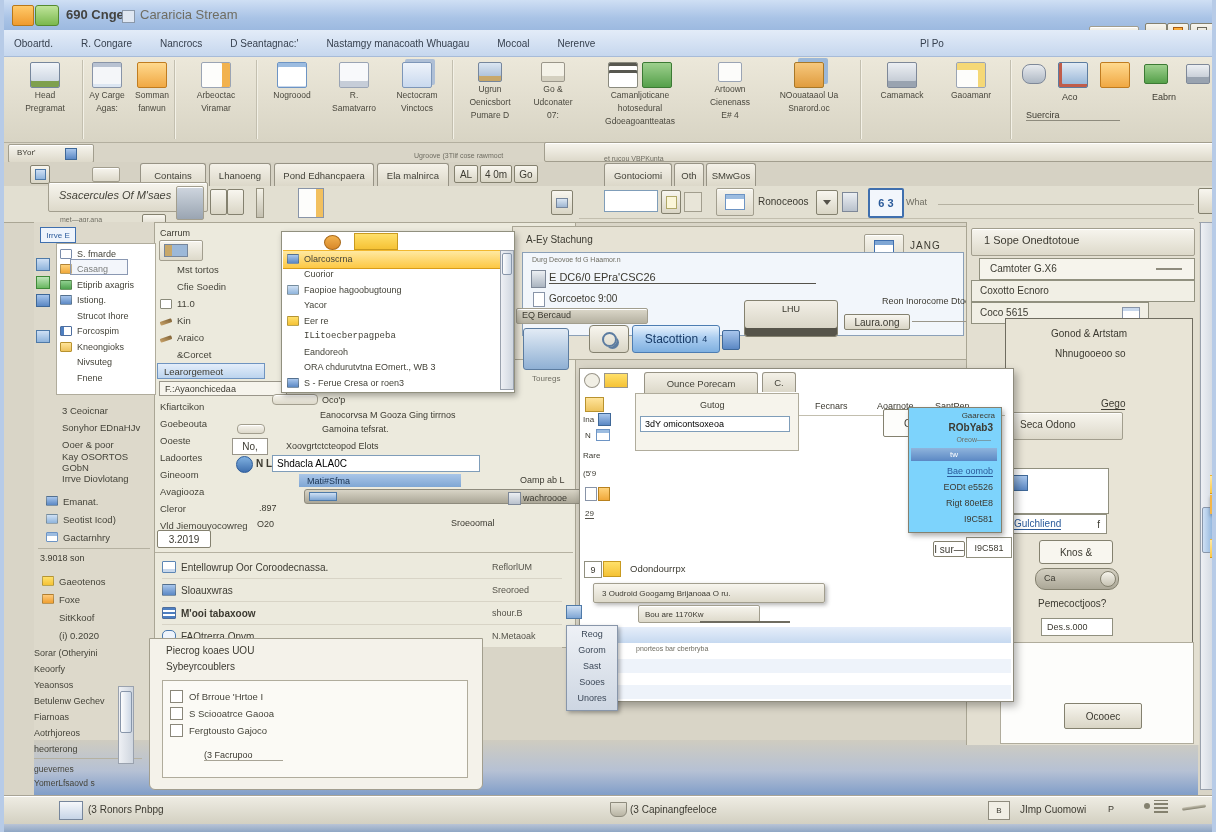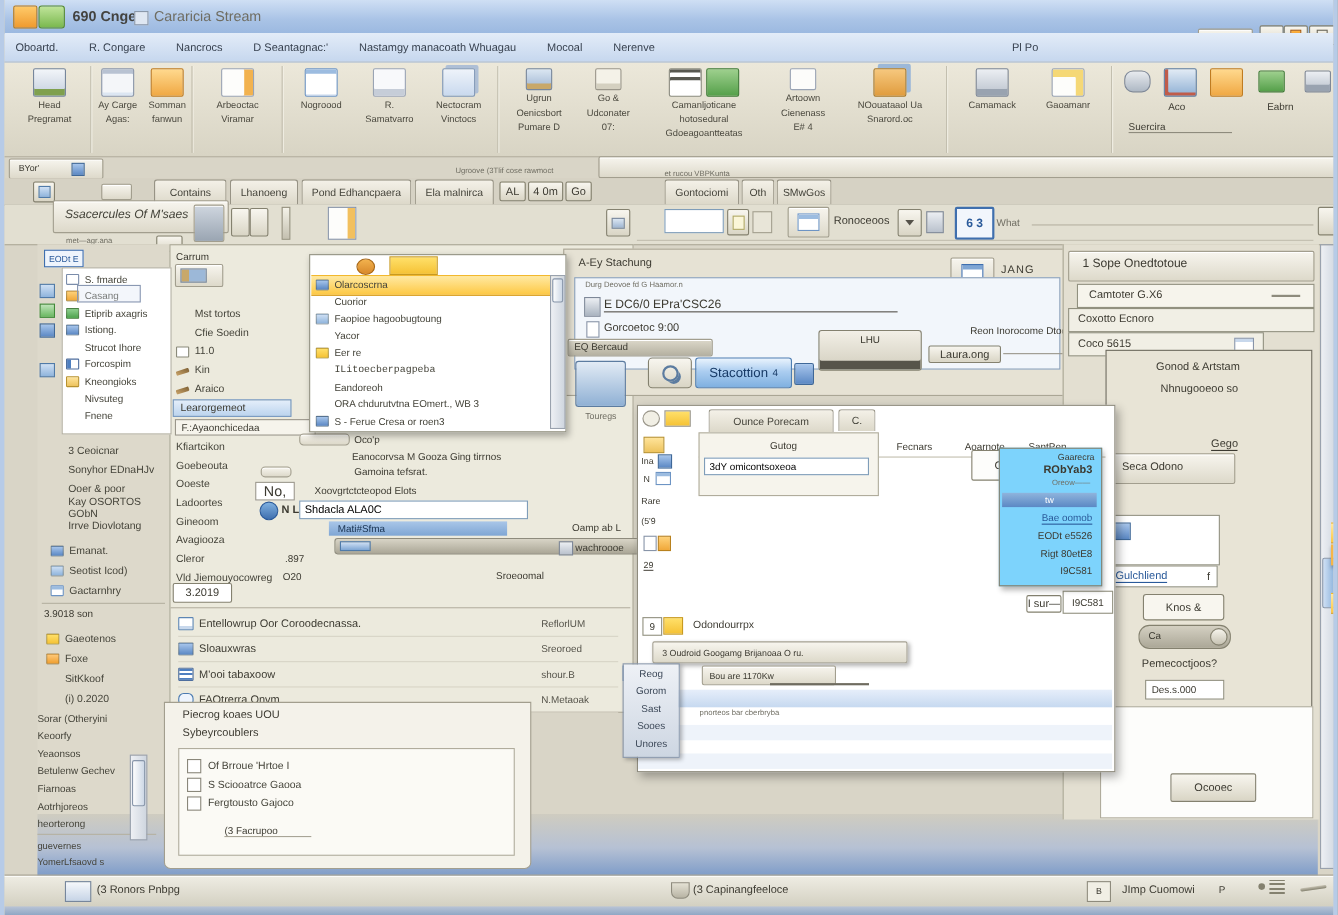--- a/index.html
+++ b/index.html
@@ -276,21 +276,21 @@
   <span class="t f9 dim" style="left:902px;top:197px;">What</span>
   <div class="hline" style="left:934px;top:204px;width:256px;background:#b5b1a1;"></div>
   <div class="btn" style="left:1194px;top:188px;width:16px;height:24px;"></div>
   <div class="hline" style="left:575px;top:218px;width:615px;background:#c2beae;"></div>
 
   <div class="ap" style="left:30px;top:222px;width:120px;height:570px;background:#ddd9cb;"></div>
   <div class="panel" style="left:150px;top:222px;width:420px;height:424px;background:#eceadd;"></div>
   <div class="panel" style="left:508px;top:226px;width:460px;height:132px;background:#e6e2d4;"></div>
   <div class="ap" style="left:30px;top:740px;width:1164px;height:56px;background:linear-gradient(#cfccc0,#b6c1d4 55%,#7e9cc8);"></div>
 
-  <div class="ap" style="left:36px;top:227px;width:34px;height:14px;background:#eef4fc;border:1px solid #3f6fae;color:#2a5a9a;font-size:8px;display:flex;align-items:center;justify-content:center;">EODt E</div>
+  <div class="ap" style="left:36px;top:227px;width:34px;height:14px;background:#eef4fc;border:1px solid #3f6fae;color:#2a5a9a;font-size:8px;display:flex;align-items:center;justify-content:center;">Irrve E</div>
   <div class="whitebox" style="left:52px;top:243px;width:98px;height:150px;border-color:#b0ac9c;"></div>
   <div class="ap" style="left:32px;top:258px;width:12px;height:11px;background:linear-gradient(#cfe0f4,#8fb4dc);border:1px solid #4f7aa8;"></div>
   <div class="ap" style="left:32px;top:276px;width:12px;height:11px;background:linear-gradient(#bfe4ba,#6ab860);border:1px solid #3f8a38;"></div>
   <div class="ap" style="left:32px;top:294px;width:12px;height:11px;background:linear-gradient(#a8c6ec,#5b88c4);border:1px solid #3f6898;"></div>
   <div class="ap" style="left:32px;top:330px;width:12px;height:11px;background:linear-gradient(#cfe0f4,#8fb4dc);border:1px solid #4f7aa8;"></div>
   <div class="ap" style="left:56px;top:246px;width:92px;">
 
   <div class="lr lr15">
         <span class="si i-doc"></span>
         <span>S. fmarde</span>
@@ -381,21 +381,21 @@
       <div class="lr" style="height:18px;">
         <span class="si i-none"></span>
         <span>(i) 0.2020</span>
       </div>
     </div>
 
   <span class="t f9" style="left:156px;top:228px;">Carrum</span>
   <div class="raised" style="left:155px;top:240px;width:42px;height:19px;">
       <span class="ap" style="left:4px;top:3px;width:22px;height:11px;background:linear-gradient(90deg,#c8a86a 30%,#9cb8d8 30%);border:1px solid #76869c;"></span>
     </div>
-  <div class="ap" style="left:156px;top:261px;width:120px;margin-top:16px;">
+  <div class="ap" style="left:156px;top:261px;width:120px;">
 
   <div class="lr">
         <span class="si i-none"></span>
         <span>Mst tortos</span>
       </div>
       <div class="lr">
         <span class="si i-none"></span>
         <span>Cfie Soedin</span>
       </div>
       <div class="lr">
@@ -445,21 +445,21 @@
         <span>Vld Jiemouyocowreg</span>
       </div>
     </div>
   <div class="btn f9" style="left:153px;top:530px;width:52px;height:16px;background:#fff;">3.2019</div>
 
   <div class="raised" style="left:268px;top:394px;width:44px;height:9px;border-radius:4px;"></div>
   <span class="t f9" style="left:318px;top:395px;">Oco'p</span>
   <span class="t f9" style="left:316px;top:410px;">Eanocorvsa M Gooza Ging tirrnos</span>
   <div class="raised" style="left:233px;top:424px;width:26px;height:8px;border-radius:4px;"></div>
   <span class="t f9" style="left:318px;top:424px;">Gamoina tefsrat.</span>
-  <div class="ap" style="left:228px;top:438px;width:34px;height:15px;background:#fff;border:1px solid #9a968a;font-size:13px;display:flex;align-items:center;justify-content:center;">No,</div>
+  <div class="ap" style="left:228px;top:438px;width:34px;height:15px;background:#fff;border:1px solid #9a968a;font-size:10px;display:flex;align-items:center;justify-content:center;">No,</div>
   <span class="t f9" style="left:282px;top:441px;">Xoovgrtctcteopod Elots</span>
   <div class="ap" style="left:232px;top:456px;width:15px;height:15px;border-radius:50%;background:linear-gradient(#7fb0e0,#3f6fae);border:1px solid #2a5a9a;"></div>
   <span class="t f10" style="left:252px;top:458px;font-weight:bold;">N L</span>
   <input class="input" style="left: 268px; top: 455px; width: 208px; height: 17px; font-size: 10px;" readonly="" value="Shdacla ALA0C">
   <div class="ap" style="left:295px;top:474px;width:162px;height:13px;background:linear-gradient(#a9c6e8,#7fa6d4);display:flex;align-items:center;padding-left:8px;box-sizing:border-box;font-size:9px;color:#16304f;">Mati#Sfma</div>
   <div class="ap" style="left:300px;top:489px;width:412px;height:13px;background:linear-gradient(#d8d4c6,#aba797);border:1px solid #8e8b7d;border-radius:3px;">
     <span class="ap" style="left:4px;top:2px;width:26px;height:7px;background:linear-gradient(#cfe0f4,#7fa6d4);border:1px solid #4f7aa8;"></span>
     <span class="ap" style="right:3px;top:1px;width:10px;height:9px;background:#c6c2b2;border:1px solid #84816f;"></span>
   </div>
   <span class="t f9" style="left:255px;top:503px;">.897</span>
@@ -479,21 +479,21 @@
       </div>
 
       <div style="position:relative;height:22px;display:flex;align-items:center;font-size:10px;border-bottom:1px solid #d8d4c6;">
         <span class="si i-bl" style="width:14px;height:12px;"></span>
         <span style="flex:1;">Sloauxwras</span>
         <span style="width:70px;font-size:9px;color:#55534a;">Sreoroed</span>
       </div>
 
       <div style="position:relative;height:22px;display:flex;align-items:center;font-size:10px;border-bottom:1px solid #d8d4c6;">
         <span class="si i-bars" style="width:14px;height:12px;"></span>
-        <span style="flex:1;">M'ooi tabaxoow</span>
+        <span style="flex:1;font-weight:bold;">M'ooi tabaxoow</span>
         <span style="width:70px;font-size:9px;color:#55534a;">shour.B</span>
       </div>
 
       <div style="position:relative;height:22px;display:flex;align-items:center;font-size:10px;border-bottom:1px solid #d8d4c6;">
         <span class="si i-sync" style="width:14px;height:12px;"></span>
         <span style="flex:1;">FAQtrerra Onvm</span>
         <span style="width:70px;font-size:9px;color:#55534a;">N.Metaoak</span>
       </div>
     </div>
 
@@ -735,21 +735,21 @@
       <span class="t f10" style="right:8px;top:14px;font-weight:bold;">RObYab3</span>
       <span class="t f7 dim" style="right:10px;top:28px;">Oreow——</span>
       <div class="ap" style="left:2px;top:40px;width:86px;height:13px;background:linear-gradient(#8fb4dc,#5b88c4);color:#fff;font-size:8px;display:flex;align-items:center;justify-content:center;">tw</div>
       <span class="t f9" style="right:8px;top:58px;color:#2a5a9a;border-bottom:1px solid #2a5a9a;">Bae oomob</span>
       <span class="t f9" style="right:8px;top:74px;">EODt e5526</span>
       <span class="t f9" style="right:8px;top:90px;">Rigt 80etE8</span>
       <span class="t f9" style="right:8px;top:106px;">I9C581</span>
     </div>
 
     <div class="ap" style="left:-14px;top:236px;width:14px;height:12px;background:linear-gradient(#cfe0f4,#7fa6d4);border:1px solid #4f7aa8;"></div>
-    <div class="ap" style="left:-14px;top:234px;width:50px;height:84px;background:linear-gradient(#eef1f6,#cdd6e2);border:1px solid #8896aa;box-shadow:2px 2px 4px rgba(0,0,0,.3);">
+    <div class="ap" style="left:-14px;top:256px;width:50px;height:84px;background:linear-gradient(#eef1f6,#cdd6e2);border:1px solid #8896aa;box-shadow:2px 2px 4px rgba(0,0,0,.3);">
 
     <div style="height:16px;display:flex;align-items:center;justify-content:center;font-size:9px;color:#3c4858;">
           <span>Reog</span>
         </div>
         <div style="height:16px;display:flex;align-items:center;justify-content:center;font-size:9px;color:#3c4858;">
           <span>Gorom</span>
         </div>
         <div style="height:16px;display:flex;align-items:center;justify-content:center;font-size:9px;color:#3c4858;">
           <span>Sast</span>
         </div>

